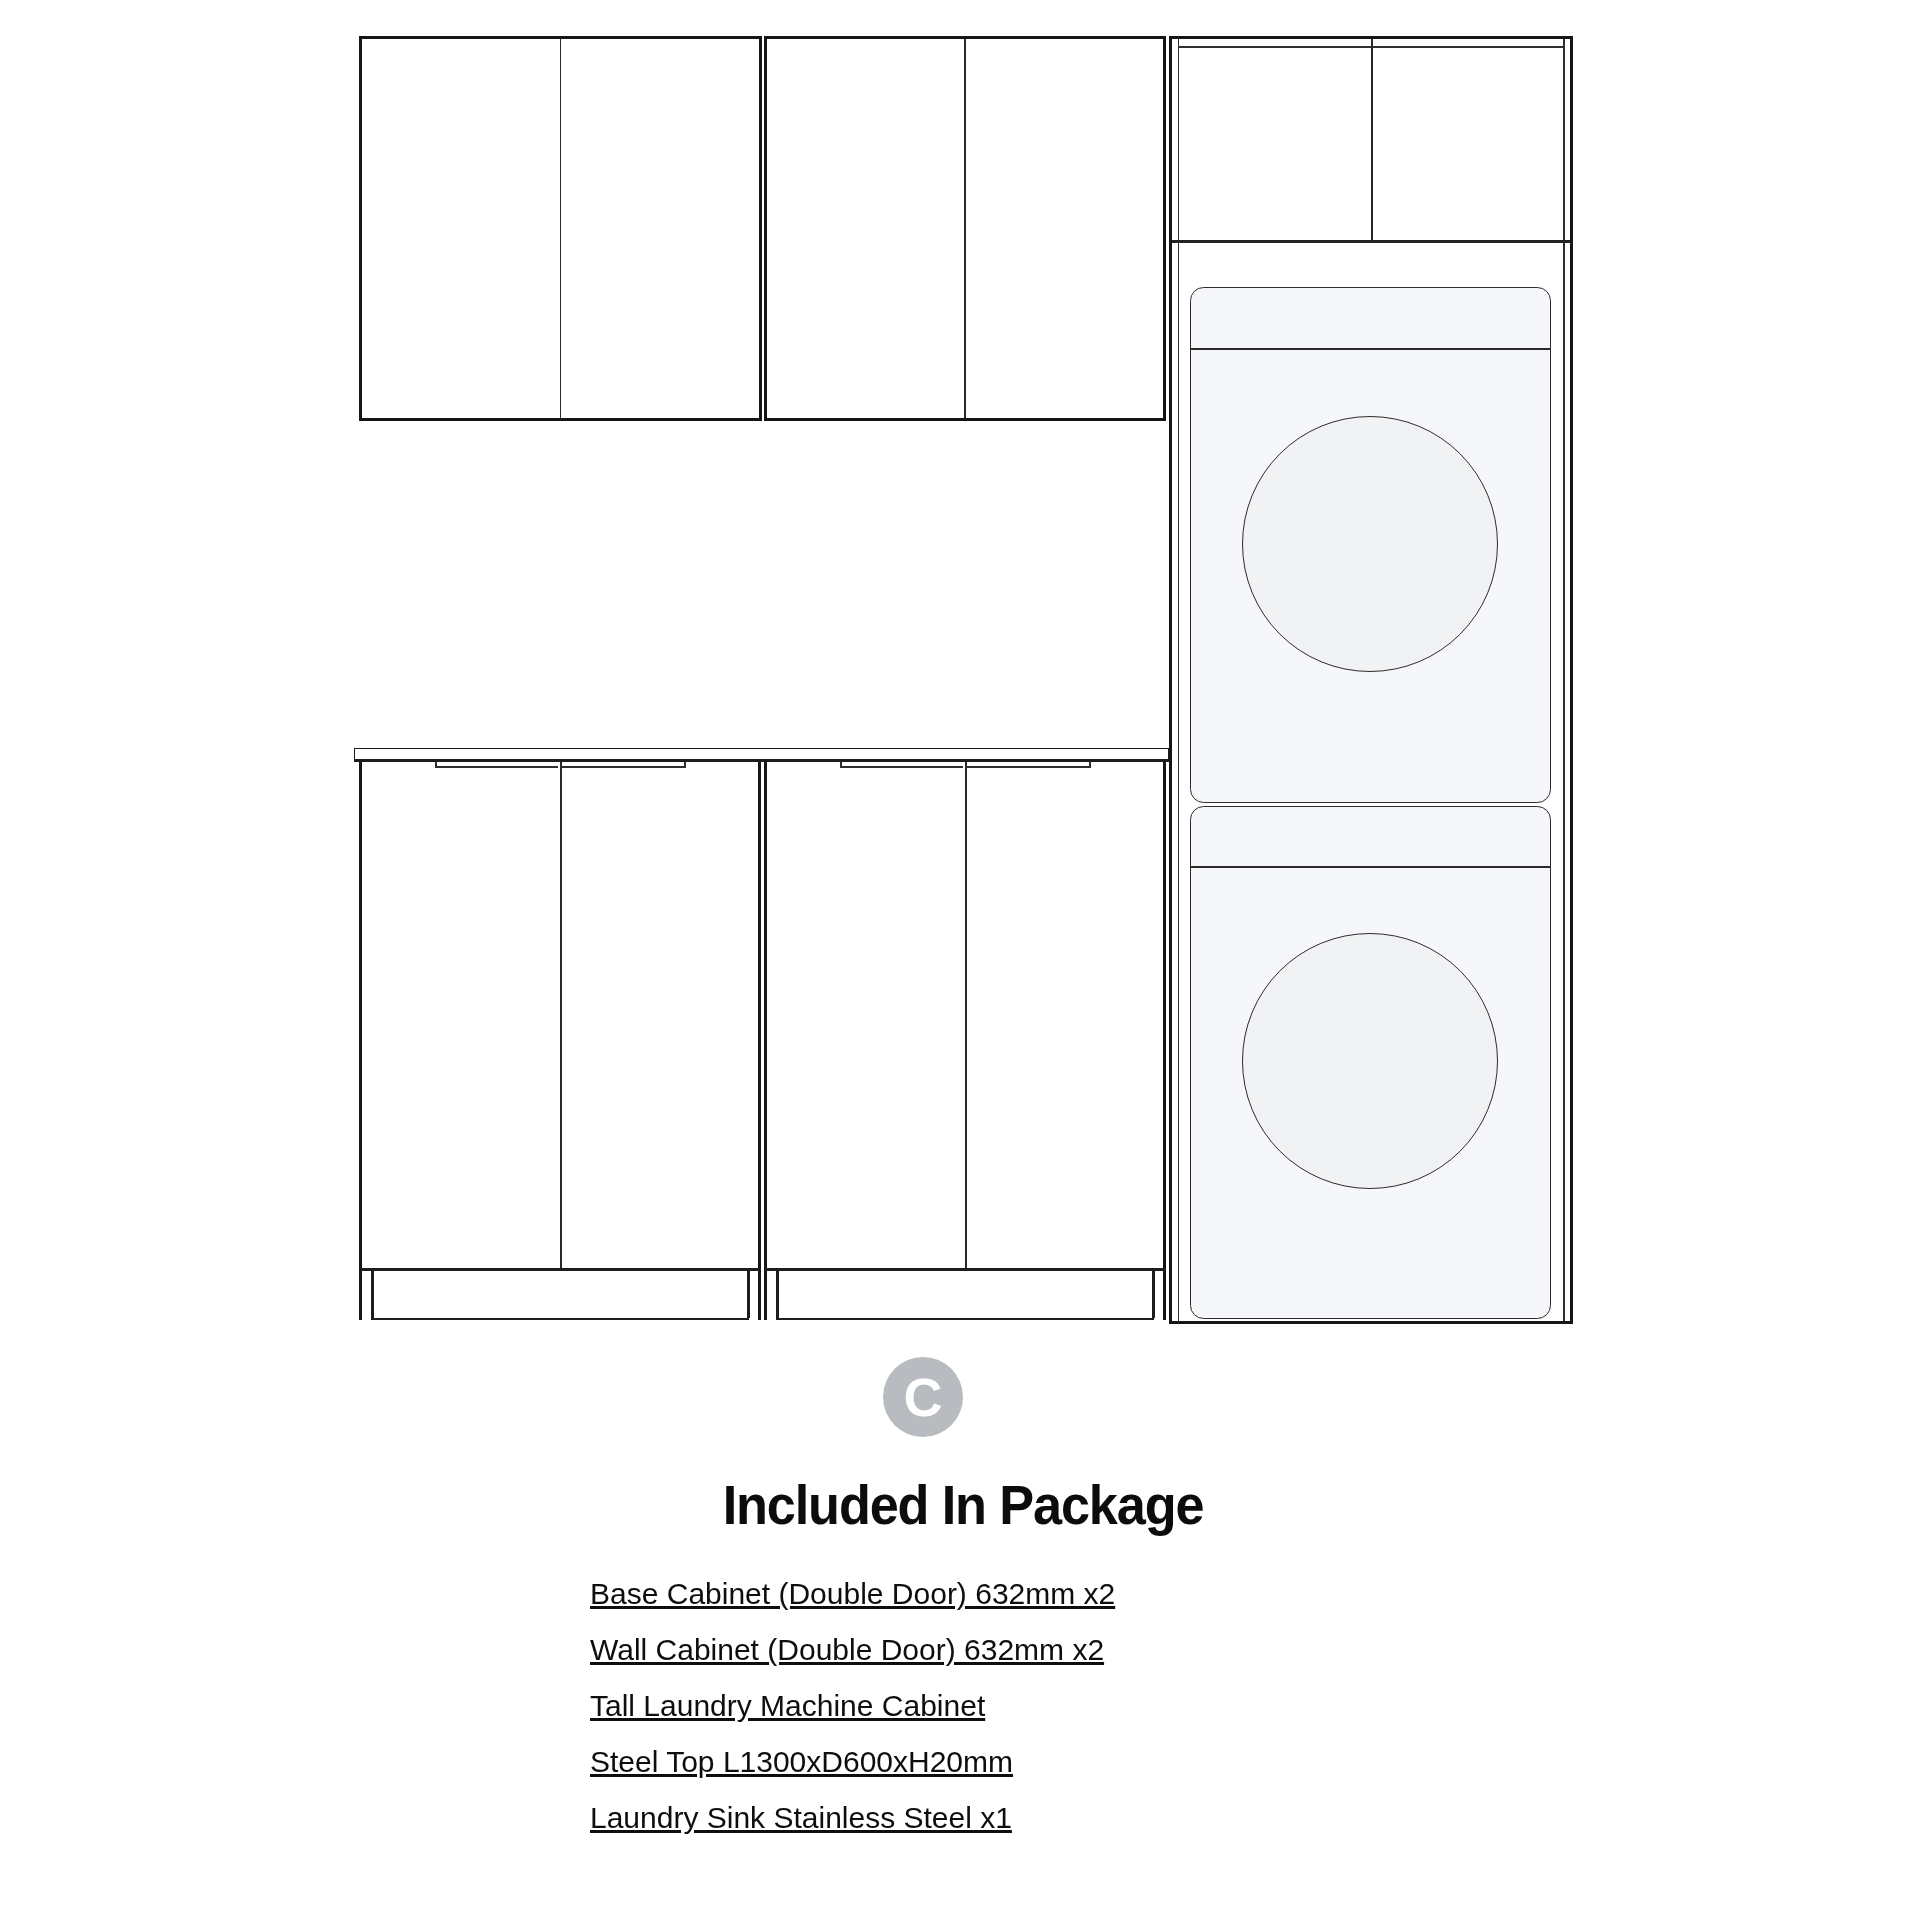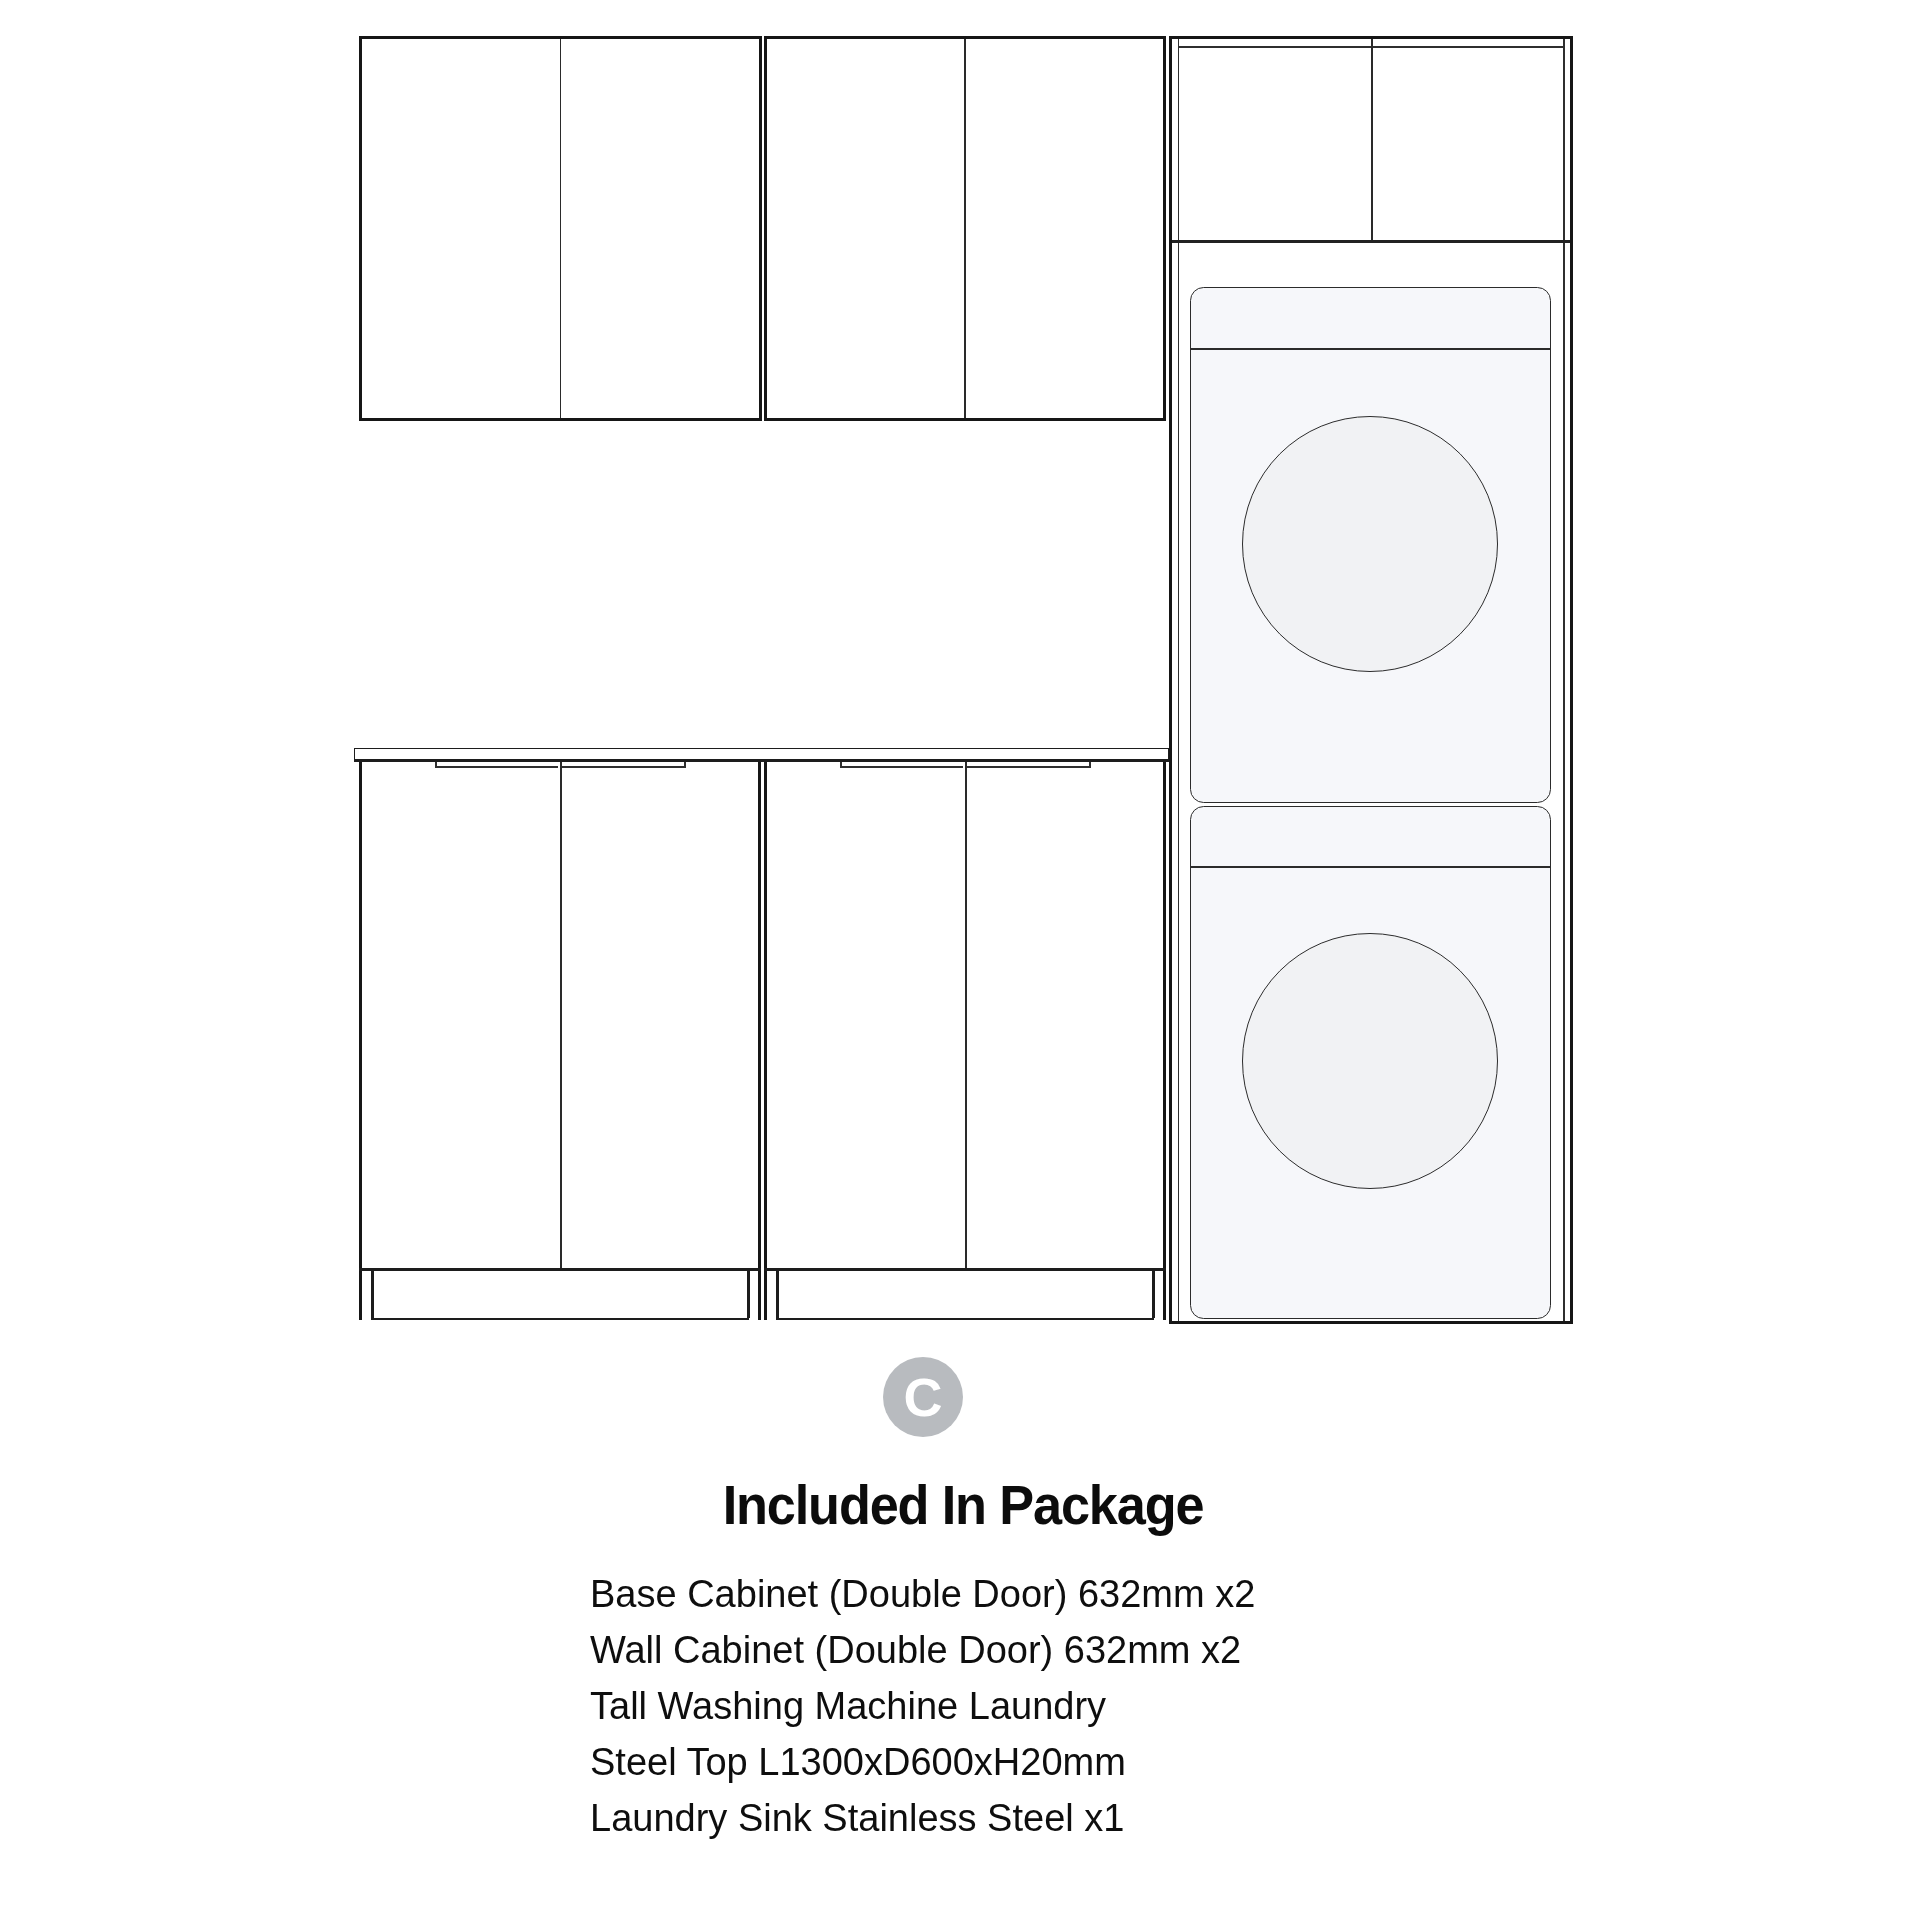--- a/index.html
+++ b/index.html
@@ -95,23 +95,24 @@
   
   .pkg-title{
     position:absolute;left:0;right:0;top:1477px;
     text-align:center;
     font-size:55px;font-weight:bold;line-height:1.05;
     letter-spacing:-1.2px;color:#0c0c0c;
     transform:scaleX(0.95);transform-origin:center;
   }
   .pkg-list{
     position:absolute;left:590px;top:1566px;
-    font-size:38px;line-height:56px;
+    font-size:30px;line-height:56px;
     color:#0e0e0e;letter-spacing:0;
     white-space:nowrap;
+    text-decoration:underline;
   }
 </style>
 </head>
 <body>
 
 <div class="canvas">
 
   <div class="cab wall-cab1">
     <div class="divider-v"></div>
   </div>
@@ -169,19 +170,19 @@
 
   <div class="logo">
     <span>C</span>
   </div>
 
   <div class="pkg-title">Included In Package</div>
 
   <div class="pkg-list">
     <div>Base Cabinet (Double Door) 632mm x2</div>
     <div>Wall Cabinet (Double Door) 632mm x2</div>
-    <div>Tall Washing Machine Laundry</div>
+    <div>Tall Laundry Machine Cabinet</div>
     <div>Steel Top L1300xD600xH20mm</div>
     <div>Laundry Sink Stainless Steel x1</div>
   </div>
 
 </div>
 
 
 </body></html>

